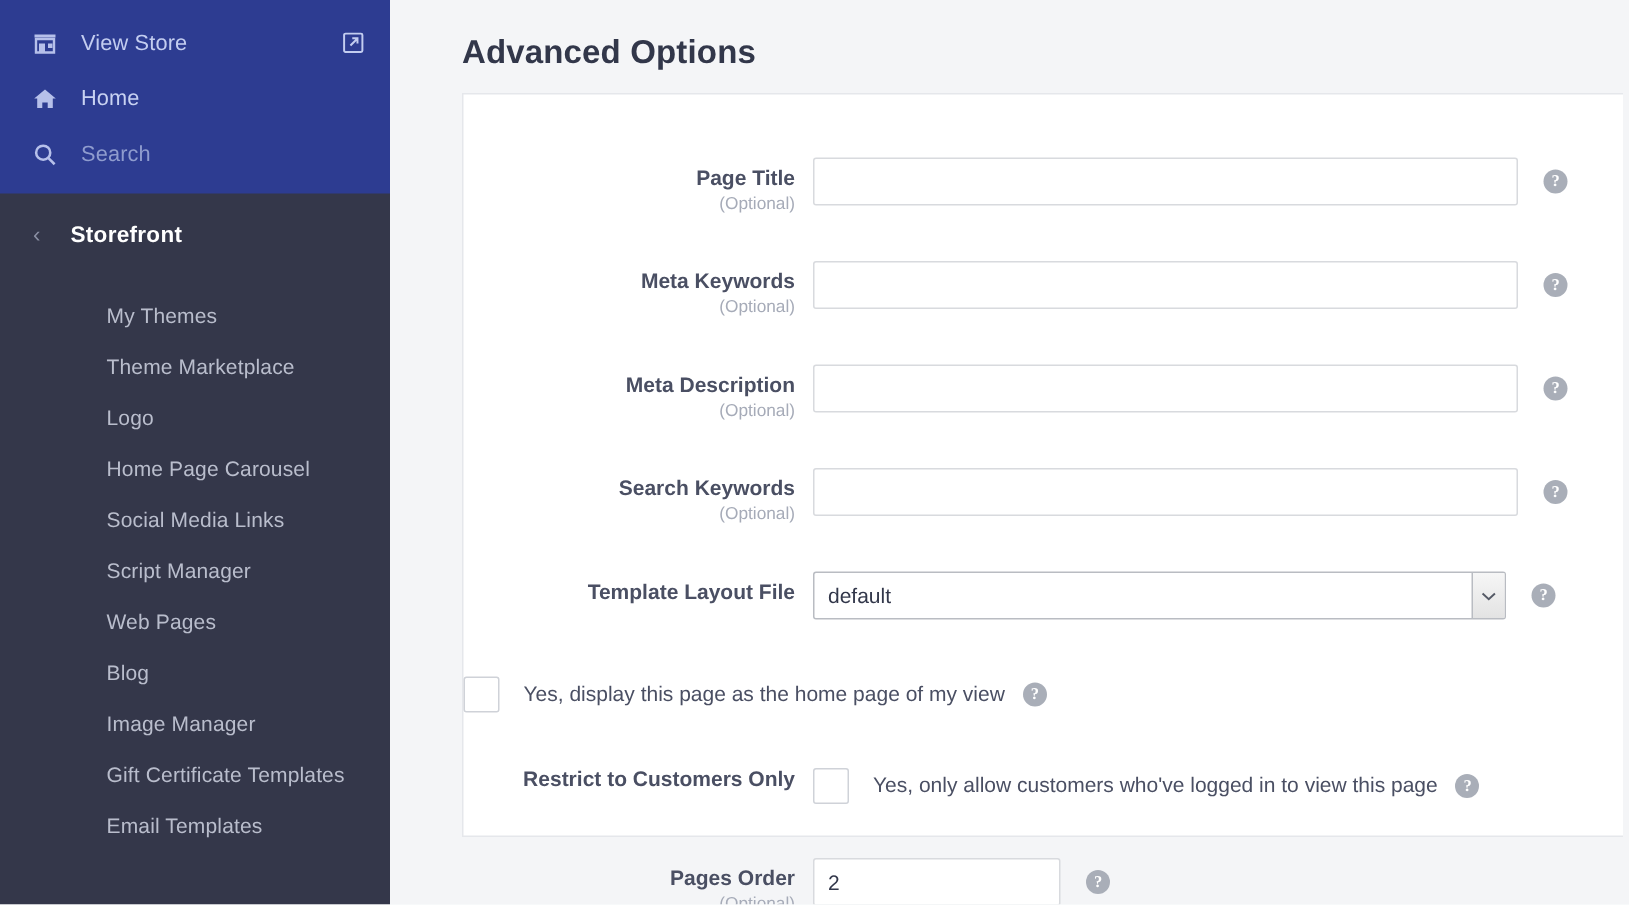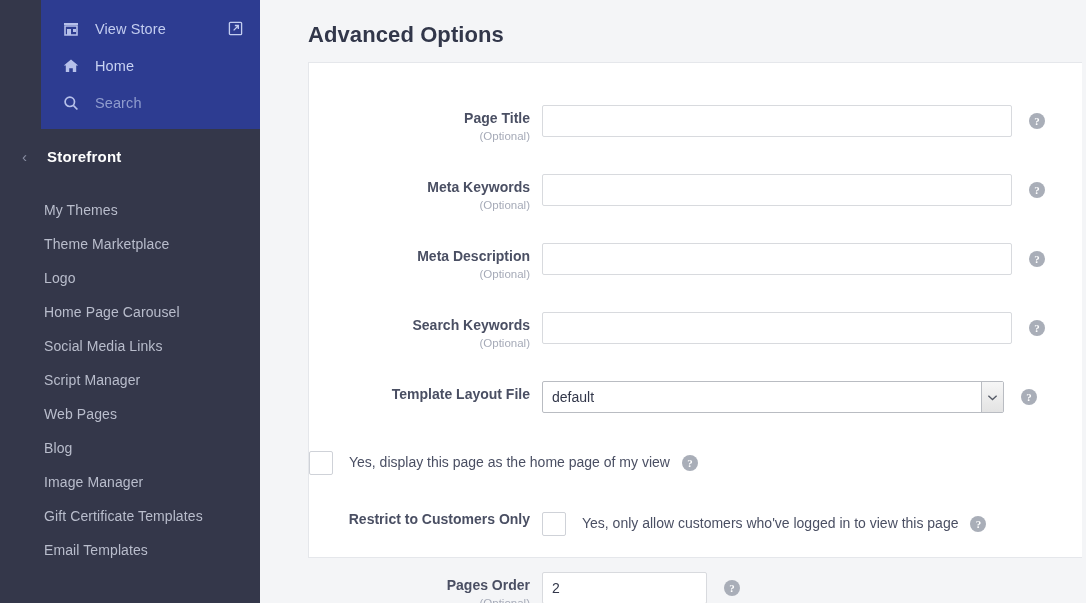--- a/index.html
+++ b/index.html
@@ -30,21 +30,20 @@
     flex: 0 0 260px;
     height: 603px;
     background: #34374a;
     display: flex;
     flex-direction: column;
   }
 
   .sidebar-top {
     background: #2d3c91;
     padding: 10px 0 8px 0;
-    margin-left: 41px;
   }
 
   .nav-row {
     display: flex;
     align-items: center;
     height: 37px;
     padding: 0 17px 0 22px;
     cursor: pointer;
   }
 
@@ -89,21 +88,21 @@
     color: #ffffff;
     letter-spacing: .2px;
   }
 
   .menu { padding-top: 9px; }
 
   .menu-item {
     height: 34px;
     display: flex;
     align-items: center;
-    padding-left: 44px;
+    padding-left: 71px;
     font-size: 14px;
     color: #b9bdcc;
     cursor: pointer;
     letter-spacing: .1px;
   }
 
   
   .main {
     flex: 1 1 auto;
     height: 603px;

